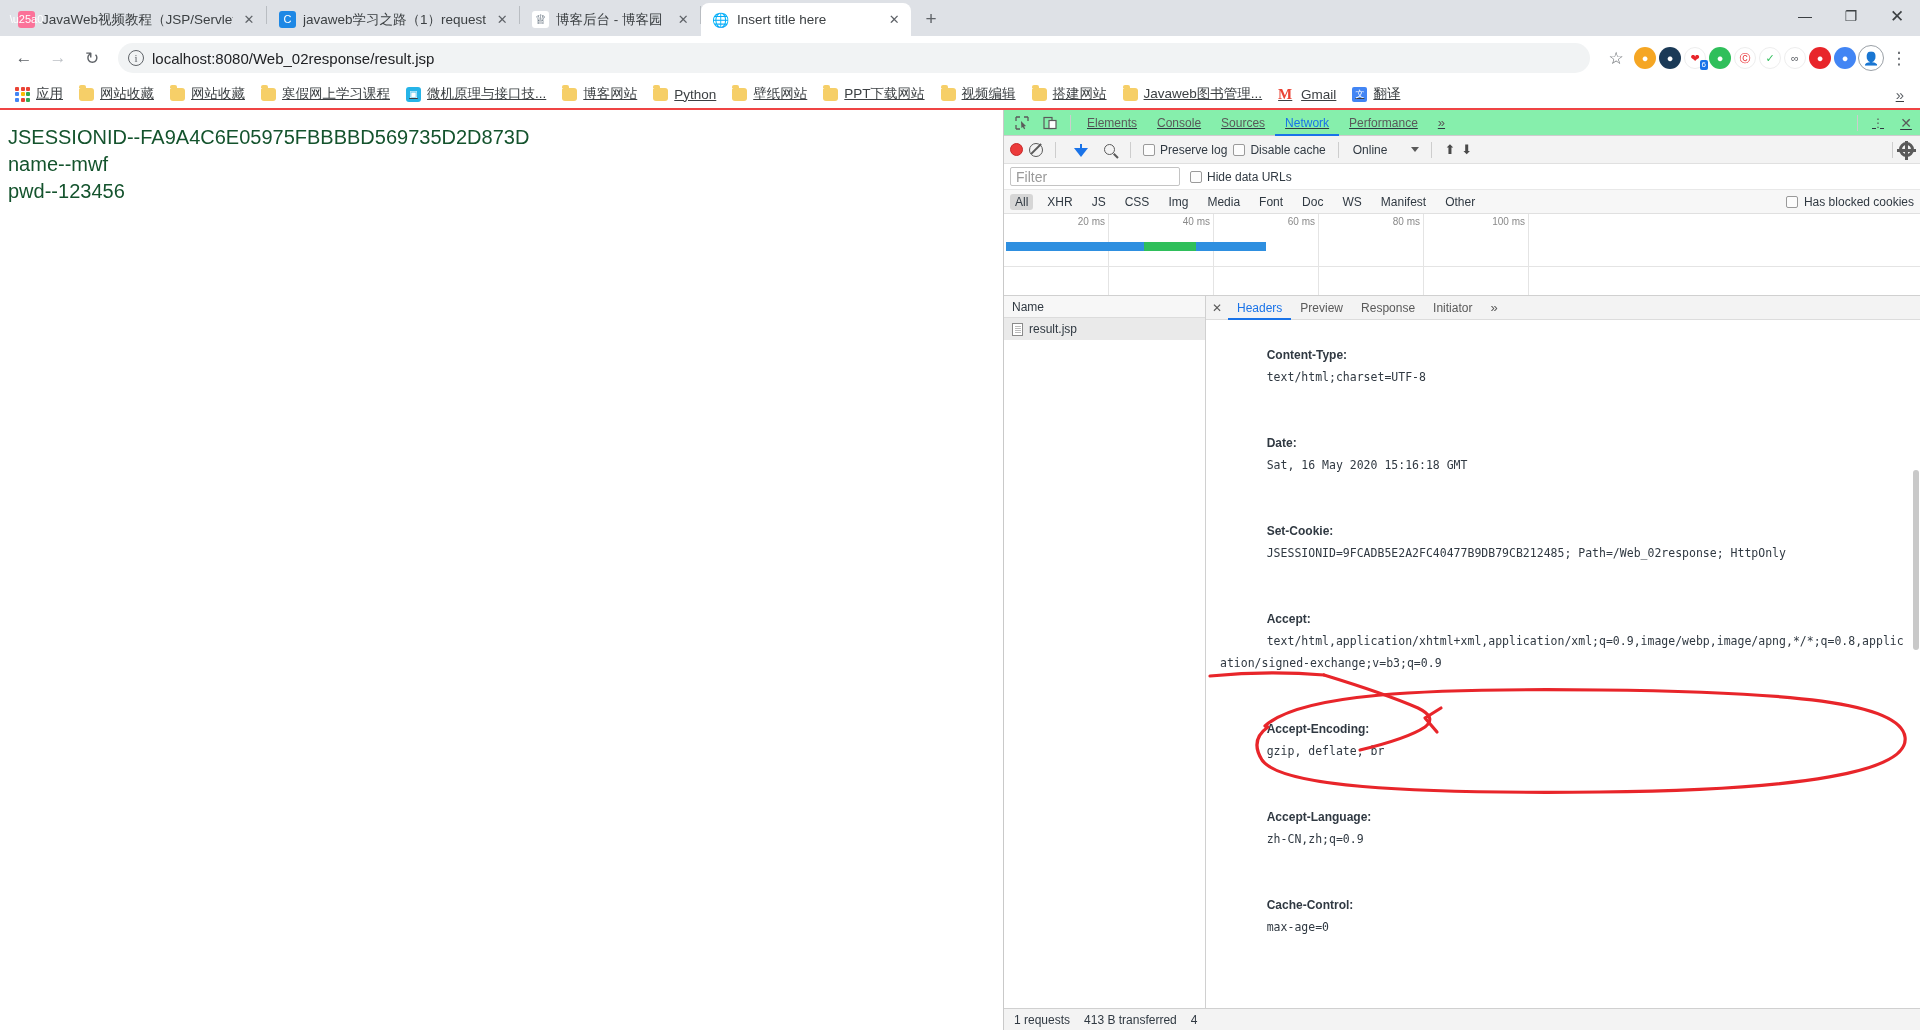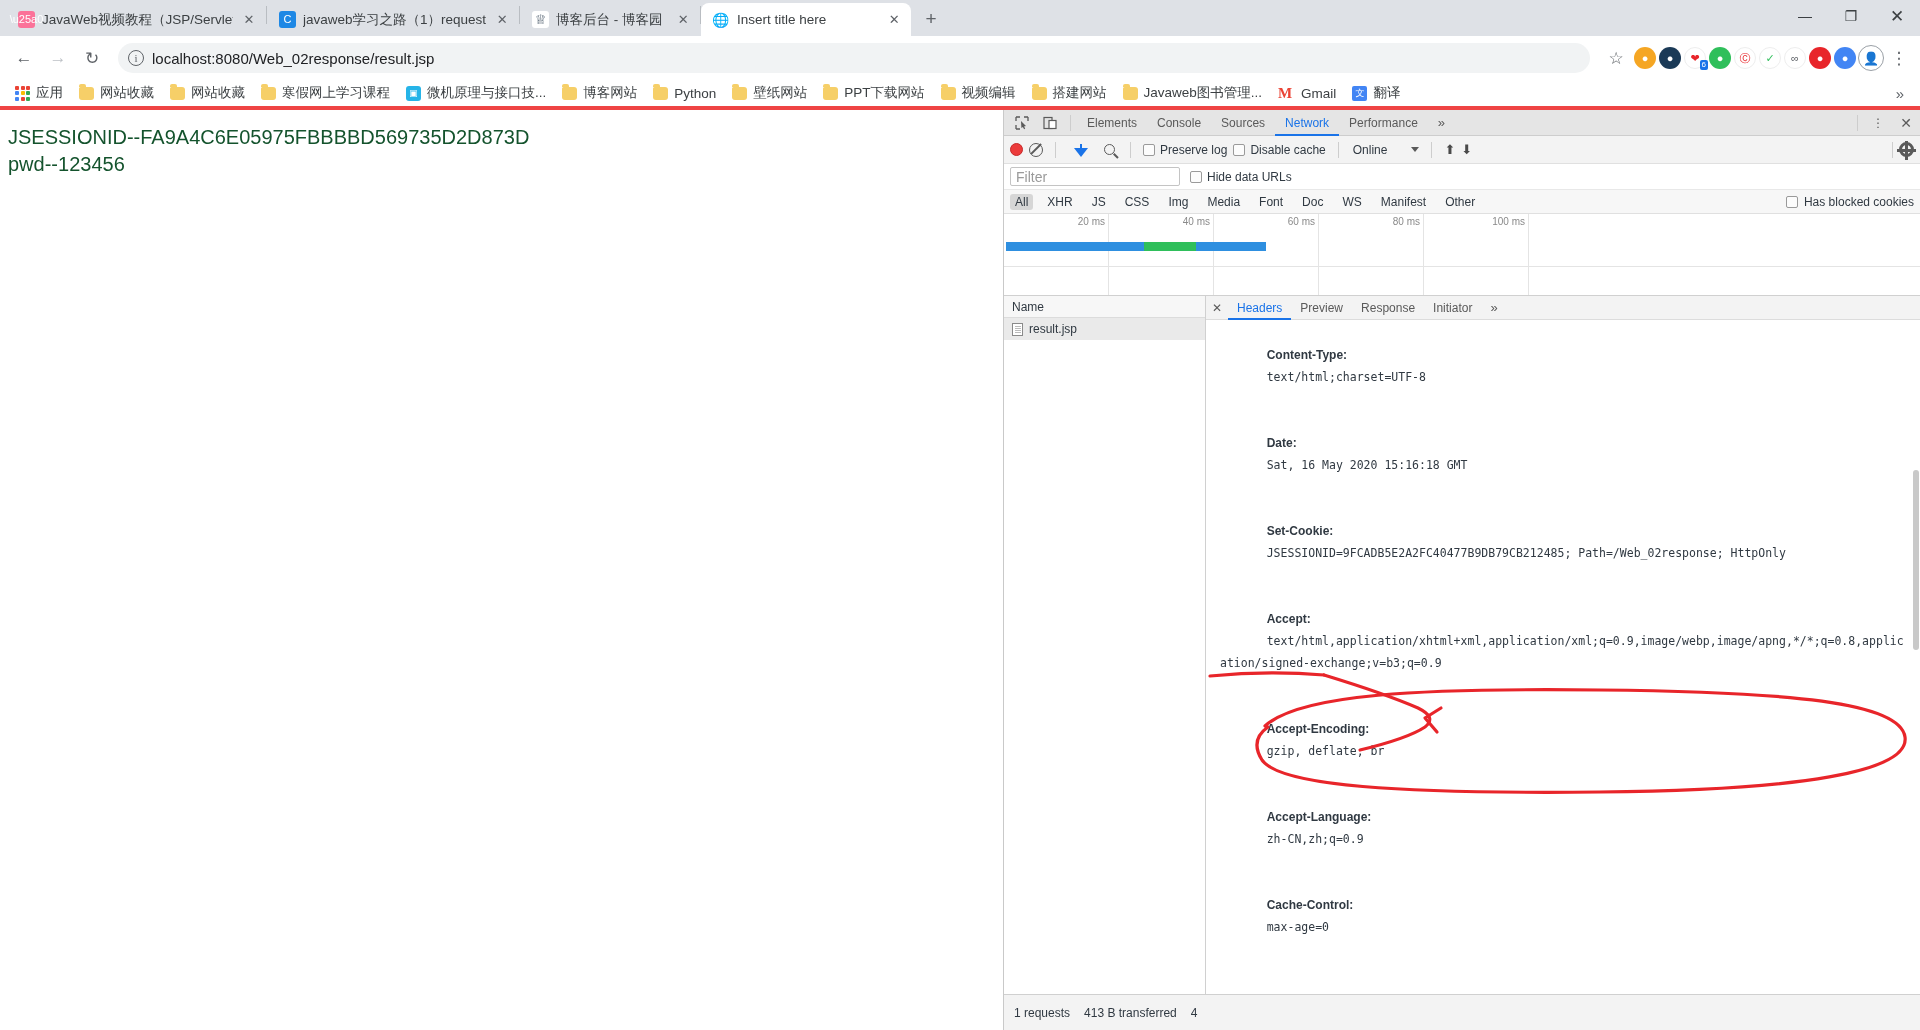--- a/index.html
+++ b/index.html
@@ -85,22 +85,22 @@
     font-size: 8px; border-radius: 2px; padding: 0 2px; line-height: 10px;
   }
   .avatar-btn { width: 26px; height: 26px; border-radius: 50%; border: 1.5px solid #9aa0a6;
     display:flex; align-items:center; justify-content:center; color:#5f6368; font-size: 13px; }
   .menu-dots { width: 26px; display:flex; align-items:center; justify-content:center;
     color:#5f6368; font-size: 17px; letter-spacing: 0; }
 
   
   .bookmarks {
     height: 30px; background: #ffffff; display: flex; align-items: center;
-    padding: 0 8px; gap: 2px; border-bottom: 4px solid #ef4444; flex: none;
-    font-size: 13.5px; color: #3c4043; overflow: hidden;
+    padding: 0 8px; gap: 2px; border-bottom: 2px solid #ef4444; flex: none;
+    font-size: 13.5px; color: #3c4043; overflow: hidden; text-decoration: underline;
   }
   .bm { display: flex; align-items: center; gap: 6px; padding: 3px 7px; border-radius: 4px;
         white-space: nowrap; }
   .bm-folder {
     width: 15px; height: 13px; background: #f6cf68; border-radius: 1.5px 3px 3px 3px;
     position: relative; flex: none;
   }
   .bm-folder::before {
     content:""; position:absolute; left:0; top:-2.5px; width: 7px; height: 3px;
     background: #f6cf68; border-radius: 2px 2px 0 0;
@@ -129,21 +129,21 @@
   .page p { font-size: 20px; color: #14532d; line-height: 1.35; font-family: "Liberation Sans", sans-serif; }
 
   
   .devtools {
     flex: 1; border-left: 1px solid #c9c9c9; background: #fff;
     display: flex; flex-direction: column; font-size: 12px; color: #303942;
     min-width: 0;
   }
   .dt-tabbar {
     height: 26px; display: flex; align-items: center; border-bottom: 1px solid #cdcdcd;
-    background: #e5e5e5; padding-left: 4px; flex: none;
+    background: #86efac; padding-left: 4px; flex: none; text-decoration: underline;
   }
   .dt-iconbtn { width: 28px; height: 24px; display: flex; align-items: center;
                 justify-content: center; color: #5a5a5a; }
   .dt-vsep { width: 1px; height: 16px; background: #cdcdcd; margin: 0 6px; }
   .dt-tab { padding: 0 10px; height: 26px; line-height: 26px; font-size: 12px; color: #5a5a5a; }
   .dt-tab.active { color: #1a73e8; box-shadow: inset 0 -2px 0 #1a73e8; }
   .dt-tab.more { font-size: 13px; }
   .dt-right { margin-left: auto; display: flex; align-items: center; }
 
   .dt-toolbar2 {
@@ -230,21 +230,21 @@
   .hdr-line { white-space: pre-wrap; word-break: break-all; }
   .hdr-name { font-weight: bold; color: #303942; }
   .hdr-val { font-family: "DejaVu Sans Mono", monospace; font-size: 11.5px; color: #303942; }
   .sec-title { font-weight: bold; color: #303942; margin-top: 4px; display: flex;
                align-items: center; gap: 4px; }
   .tri { width:0;height:0;border-left:4.5px solid transparent;border-right:4.5px solid transparent;
          border-top:6px solid #5a5a5a; }
   .view-source { color: #1a73e8; font-weight: normal; margin-left: 12px; font-size: 12px; }
 
   .dt-statusbar {
-    height: 36px; border-top: 1px solid #d0d0d0; background: #f3f3f3; display: flex;
+    height: 22px; border-top: 1px solid #d0d0d0; background: #f3f3f3; display: flex;
     align-items: center; gap: 14px; padding: 0 10px; font-size: 12px; color: #303942; flex: none;
   }
 
   
   .det-scroll { position: absolute; right: 0; top: 0; bottom: 0; width: 8px; background: #fff; }
   .det-thumb { position: absolute; right: 1px; top: 150px; width: 6px; height: 180px;
                background: #c9c9c9; border-radius: 3px; }
 
   
   #annotation { position: absolute; inset: 0; pointer-events: none; }
@@ -388,20 +388,21 @@
       <span class="bm-translate">文</span>
       <span>翻译</span>
     </div>
     <div class="bm-overflow">»</div>
   </div>
 
   <div class="content-area">
 
     <div class="page">
       <p>JSESSIONID--FA9A4C6E05975FBBBBD569735D2D873D</p>
+      <p>name--mwf</p>
       <p>pwd--123456</p>
     </div>
 
     <div class="devtools">
 
       <div class="dt-tabbar">
         <div class="dt-iconbtn">
           <svg width="14" height="14" viewBox="0 0 14 14">
               <path d="M1 1h4M1 1v4M13 1H9M13 1v4M1 13h4M1 13V9" stroke="#5a5a5a" stroke-width="1.3" fill="none"></path>
               <path d="M6 5l5 5-2 .4 1.2 2.2-1.1.6L7.9 11 6.4 12z" fill="#5a5a5a"></path>

